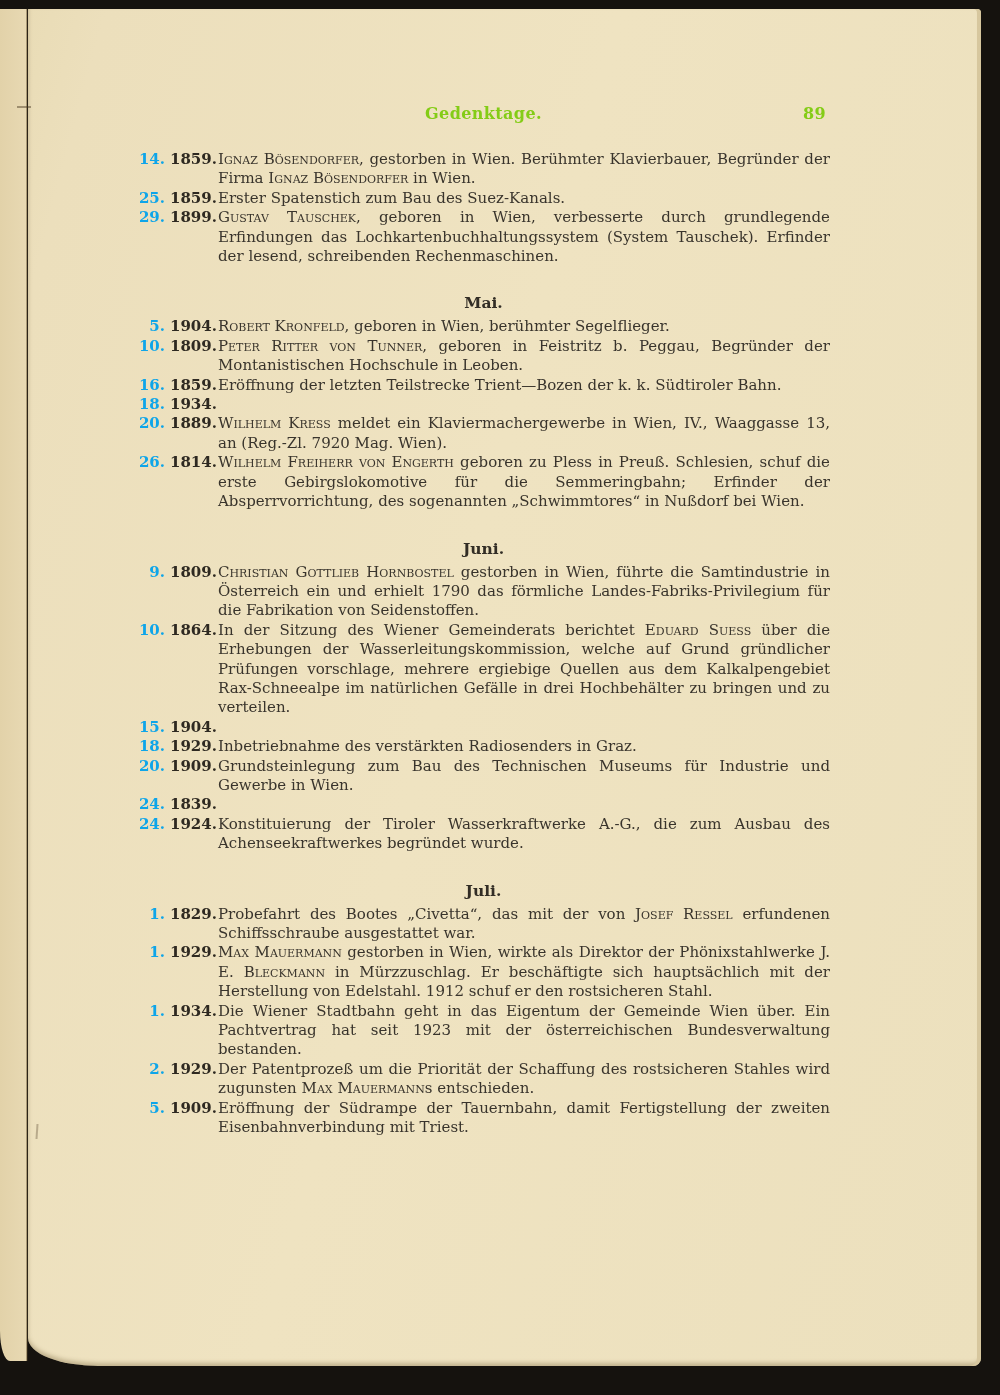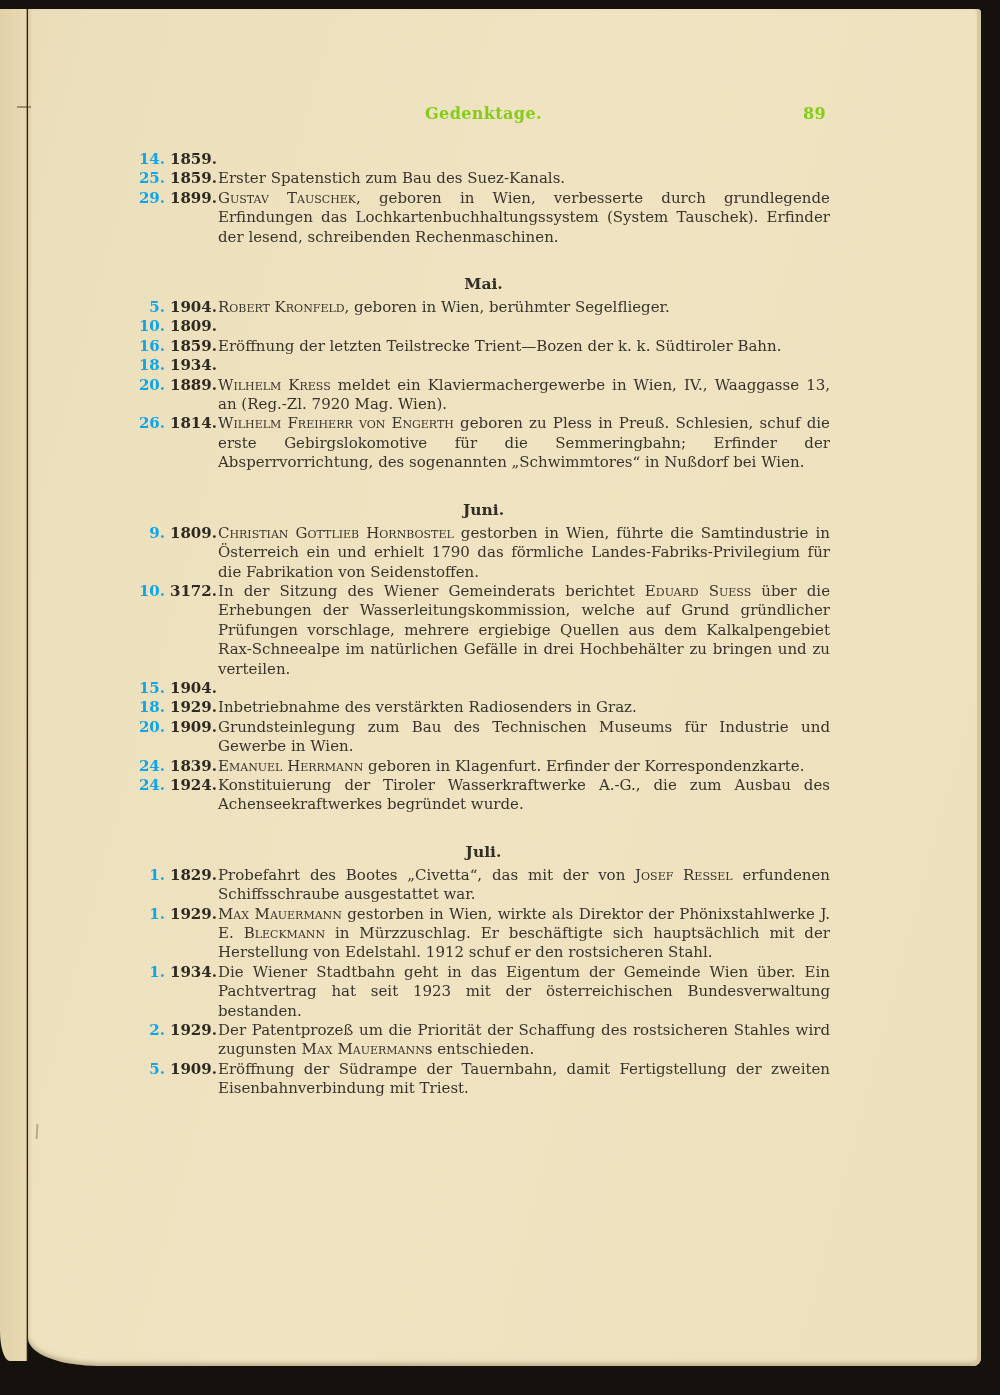--- a/index.html
+++ b/index.html
@@ -66,20 +66,21 @@
 <div class="content">
   <div class="page-header">
     <span>Gedenktage.</span>
     <span class="page-number">89</span>
   </div>
   <div id="sections">
       <div class="entries">
         <div class="entry">
           <span class="day">14.</span>
           <span class="year">1859.</span>
+          <div class="etext"><span class="sc">Ignaz Bösendorfer</span><span>, gestorben in Wien. Berühmter Klavierbauer, Begründer der Firma </span><span class="sc">Ignaz Bösendorfer</span><span> in Wien.</span></div>
         </div>
         <div class="entry">
           <span class="day">25.</span>
           <span class="year">1859.</span>
           <div class="etext"><span>Erster Spatenstich zum Bau des Suez-Kanals.</span></div>
         </div>
         <div class="entry">
           <span class="day">29.</span>
           <span class="year">1899.</span>
           <div class="etext"><span class="sc">Gustav Tauschek</span><span>, geboren in Wien, verbesserte durch grundlegende Erfindungen das Lochkartenbuchhaltungssystem (System Tauschek). Erfinder der lesend, schreibenden Rechenmaschinen.</span></div>
@@ -88,20 +89,21 @@
       <div class="section-heading">Mai.</div>
       <div class="entries">
         <div class="entry">
           <span class="day">5.</span>
           <span class="year">1904.</span>
           <div class="etext"><span class="sc">Robert Kronfeld</span><span>, geboren in Wien, berühmter Segelflieger.</span></div>
         </div>
         <div class="entry">
           <span class="day">10.</span>
           <span class="year">1809.</span>
+          <div class="etext"><span class="sc">Peter Ritter von Tunner</span><span>, geboren in Feistritz b. Peggau, Begründer der Montanistischen Hochschule in Leoben.</span></div>
         </div>
         <div class="entry">
           <span class="day">16.</span>
           <span class="year">1859.</span>
           <div class="etext"><span>Eröffnung der letzten Teilstrecke Trient—Bozen der k. k. Südtiroler Bahn.</span></div>
         </div>
         <div class="entry">
           <span class="day">18.</span>
           <span class="year">1934.</span>
         </div>
@@ -118,41 +120,40 @@
       </div>
       <div class="section-heading">Juni.</div>
       <div class="entries">
         <div class="entry">
           <span class="day">9.</span>
           <span class="year">1809.</span>
           <div class="etext"><span class="sc">Christian Gottlieb Hornbostel</span><span> gestorben in Wien, führte die Samtindustrie in Österreich ein und erhielt 1790 das förmliche Landes-Fabriks-Privilegium für die Fabrikation von Seidenstoffen.</span></div>
         </div>
         <div class="entry">
           <span class="day">10.</span>
-          <span class="year">3172.</span>
+          <span class="year">1864.</span>
           <div class="etext"><span>In der Sitzung des Wiener Gemeinderats berichtet </span><span class="sc">Eduard Suess</span><span> über die Erhebungen der Wasserleitungskommission, welche auf Grund gründlicher Prüfungen vorschlage, mehrere ergiebige Quellen aus dem Kalkalpengebiet Rax-Schneealpe im natürlichen Gefälle in drei Hochbehälter zu bringen und zu verteilen.</span></div>
         </div>
         <div class="entry">
           <span class="day">15.</span>
           <span class="year">1904.</span>
         </div>
         <div class="entry">
           <span class="day">18.</span>
           <span class="year">1929.</span>
           <div class="etext"><span>Inbetriebnahme des verstärkten Radiosenders in Graz.</span></div>
         </div>
         <div class="entry">
           <span class="day">20.</span>
           <span class="year">1909.</span>
           <div class="etext"><span>Grundsteinlegung zum Bau des Technischen Museums für Industrie und Gewerbe in Wien.</span></div>
         </div>
         <div class="entry">
           <span class="day">24.</span>
           <span class="year">1839.</span>
-          <div class="etext"><span class="sc">Emanuel Herrmann</span><span> geboren in Klagenfurt. Erfinder der Korrespondenzkarte.</span></div>
         </div>
         <div class="entry">
           <span class="day">24.</span>
           <span class="year">1924.</span>
           <div class="etext"><span>Konstituierung der Tiroler Wasserkraftwerke A.-G., die zum Ausbau des Achenseekraftwerkes begründet wurde.</span></div>
         </div>
       </div>
       <div class="section-heading">Juli.</div>
       <div class="entries">
         <div class="entry">

